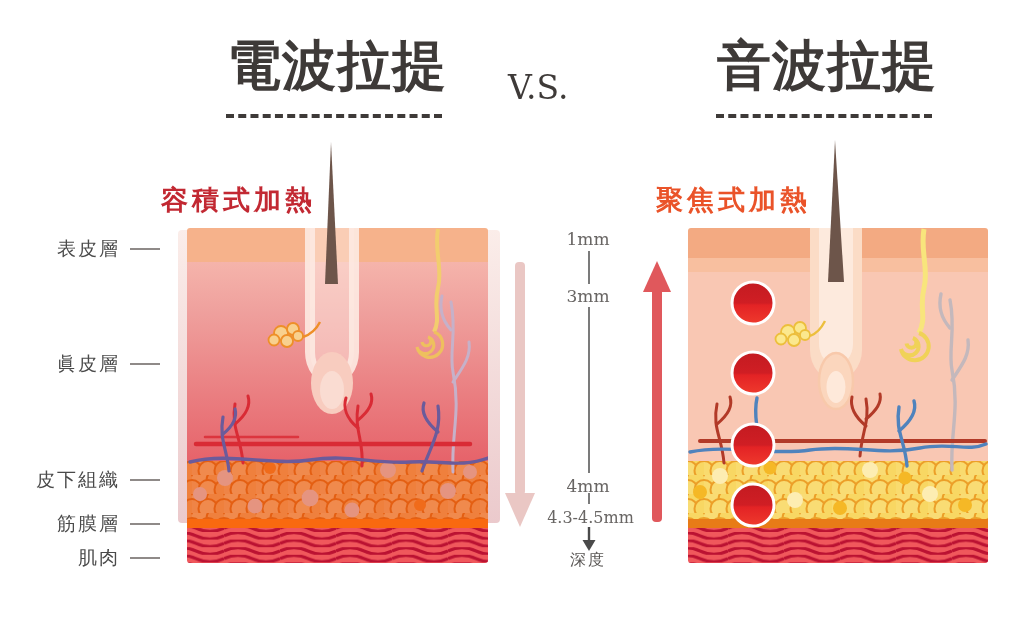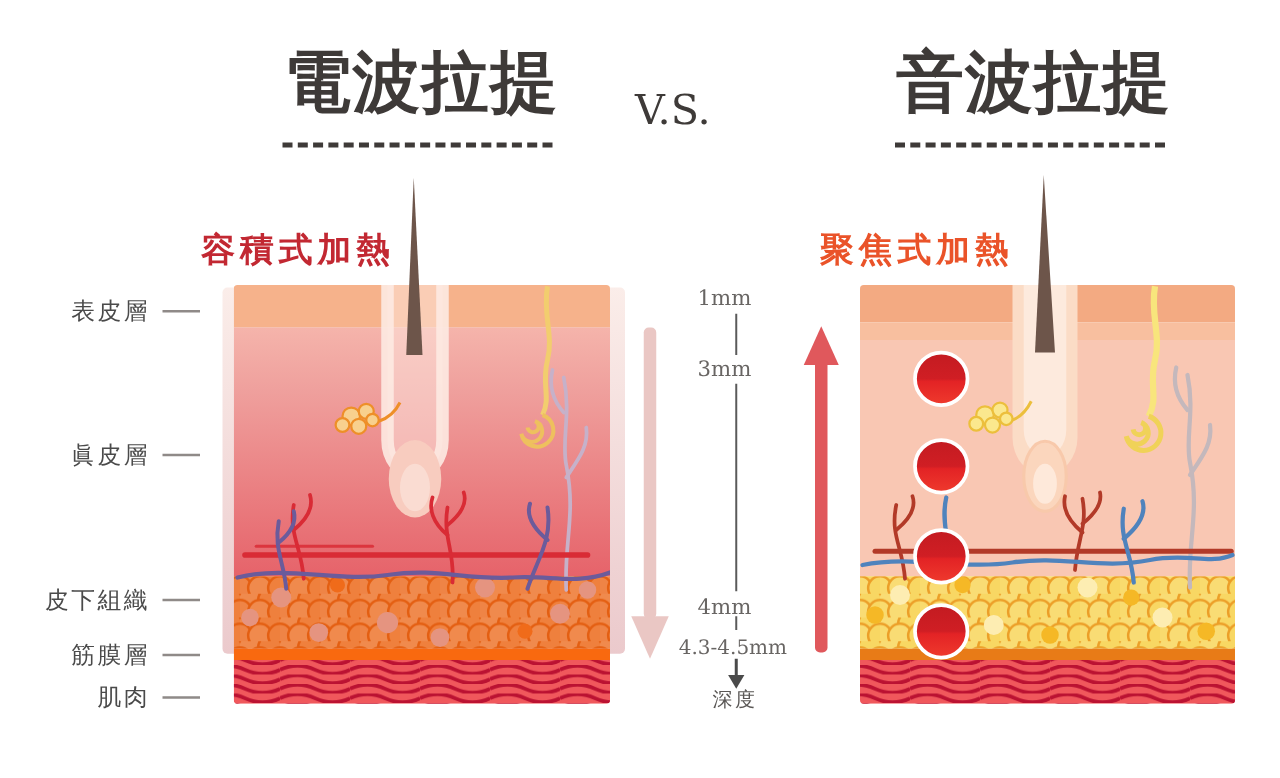--- a/index.html
+++ b/index.html
@@ -25,21 +25,21 @@
   .heat-left{left:161px;color:#c22832;}
   .heat-right{left:656px;color:#ea5329;}
   .layer-label{
     left:0;width:120px;text-align:right;font-size:19px;color:#4a4a4a;
     letter-spacing:2px;white-space:nowrap;
   }
   .ll-0{top:236px;} .ll-1{top:351px;} .ll-2{top:467px;} .ll-3{top:511px;} .ll-4{top:545px;}
   .ll-dash{left:130px;width:30px;height:0;border-top:2px solid #8f8a88;}
   .lld-0{top:248px;} .lld-1{top:363px;} .lld-2{top:479px;} .lld-3{top:523px;} .lld-4{top:557px;}
   .depth-mark{
-    text-align:left;color:#686563;font-size:17px;
+    text-align:center;color:#686563;font-size:17px;
     font-family:"DejaVu Serif","Liberation Serif",serif;white-space:nowrap;
   }
   .dm-0{left:558px;top:229px;width:60px;}
   .dm-1{left:558px;top:286px;width:60px;}
   .dm-2{left:558px;top:476px;width:60px;}
   .dm-3{left:543px;top:508px;width:95px;font-size:16px;}
   .depth-caption{left:558px;top:550px;width:60px;text-align:center;color:#5a5755;font-size:16px;letter-spacing:2px;}
   svg.art{left:0;top:0;}
 </style>
 </head>

